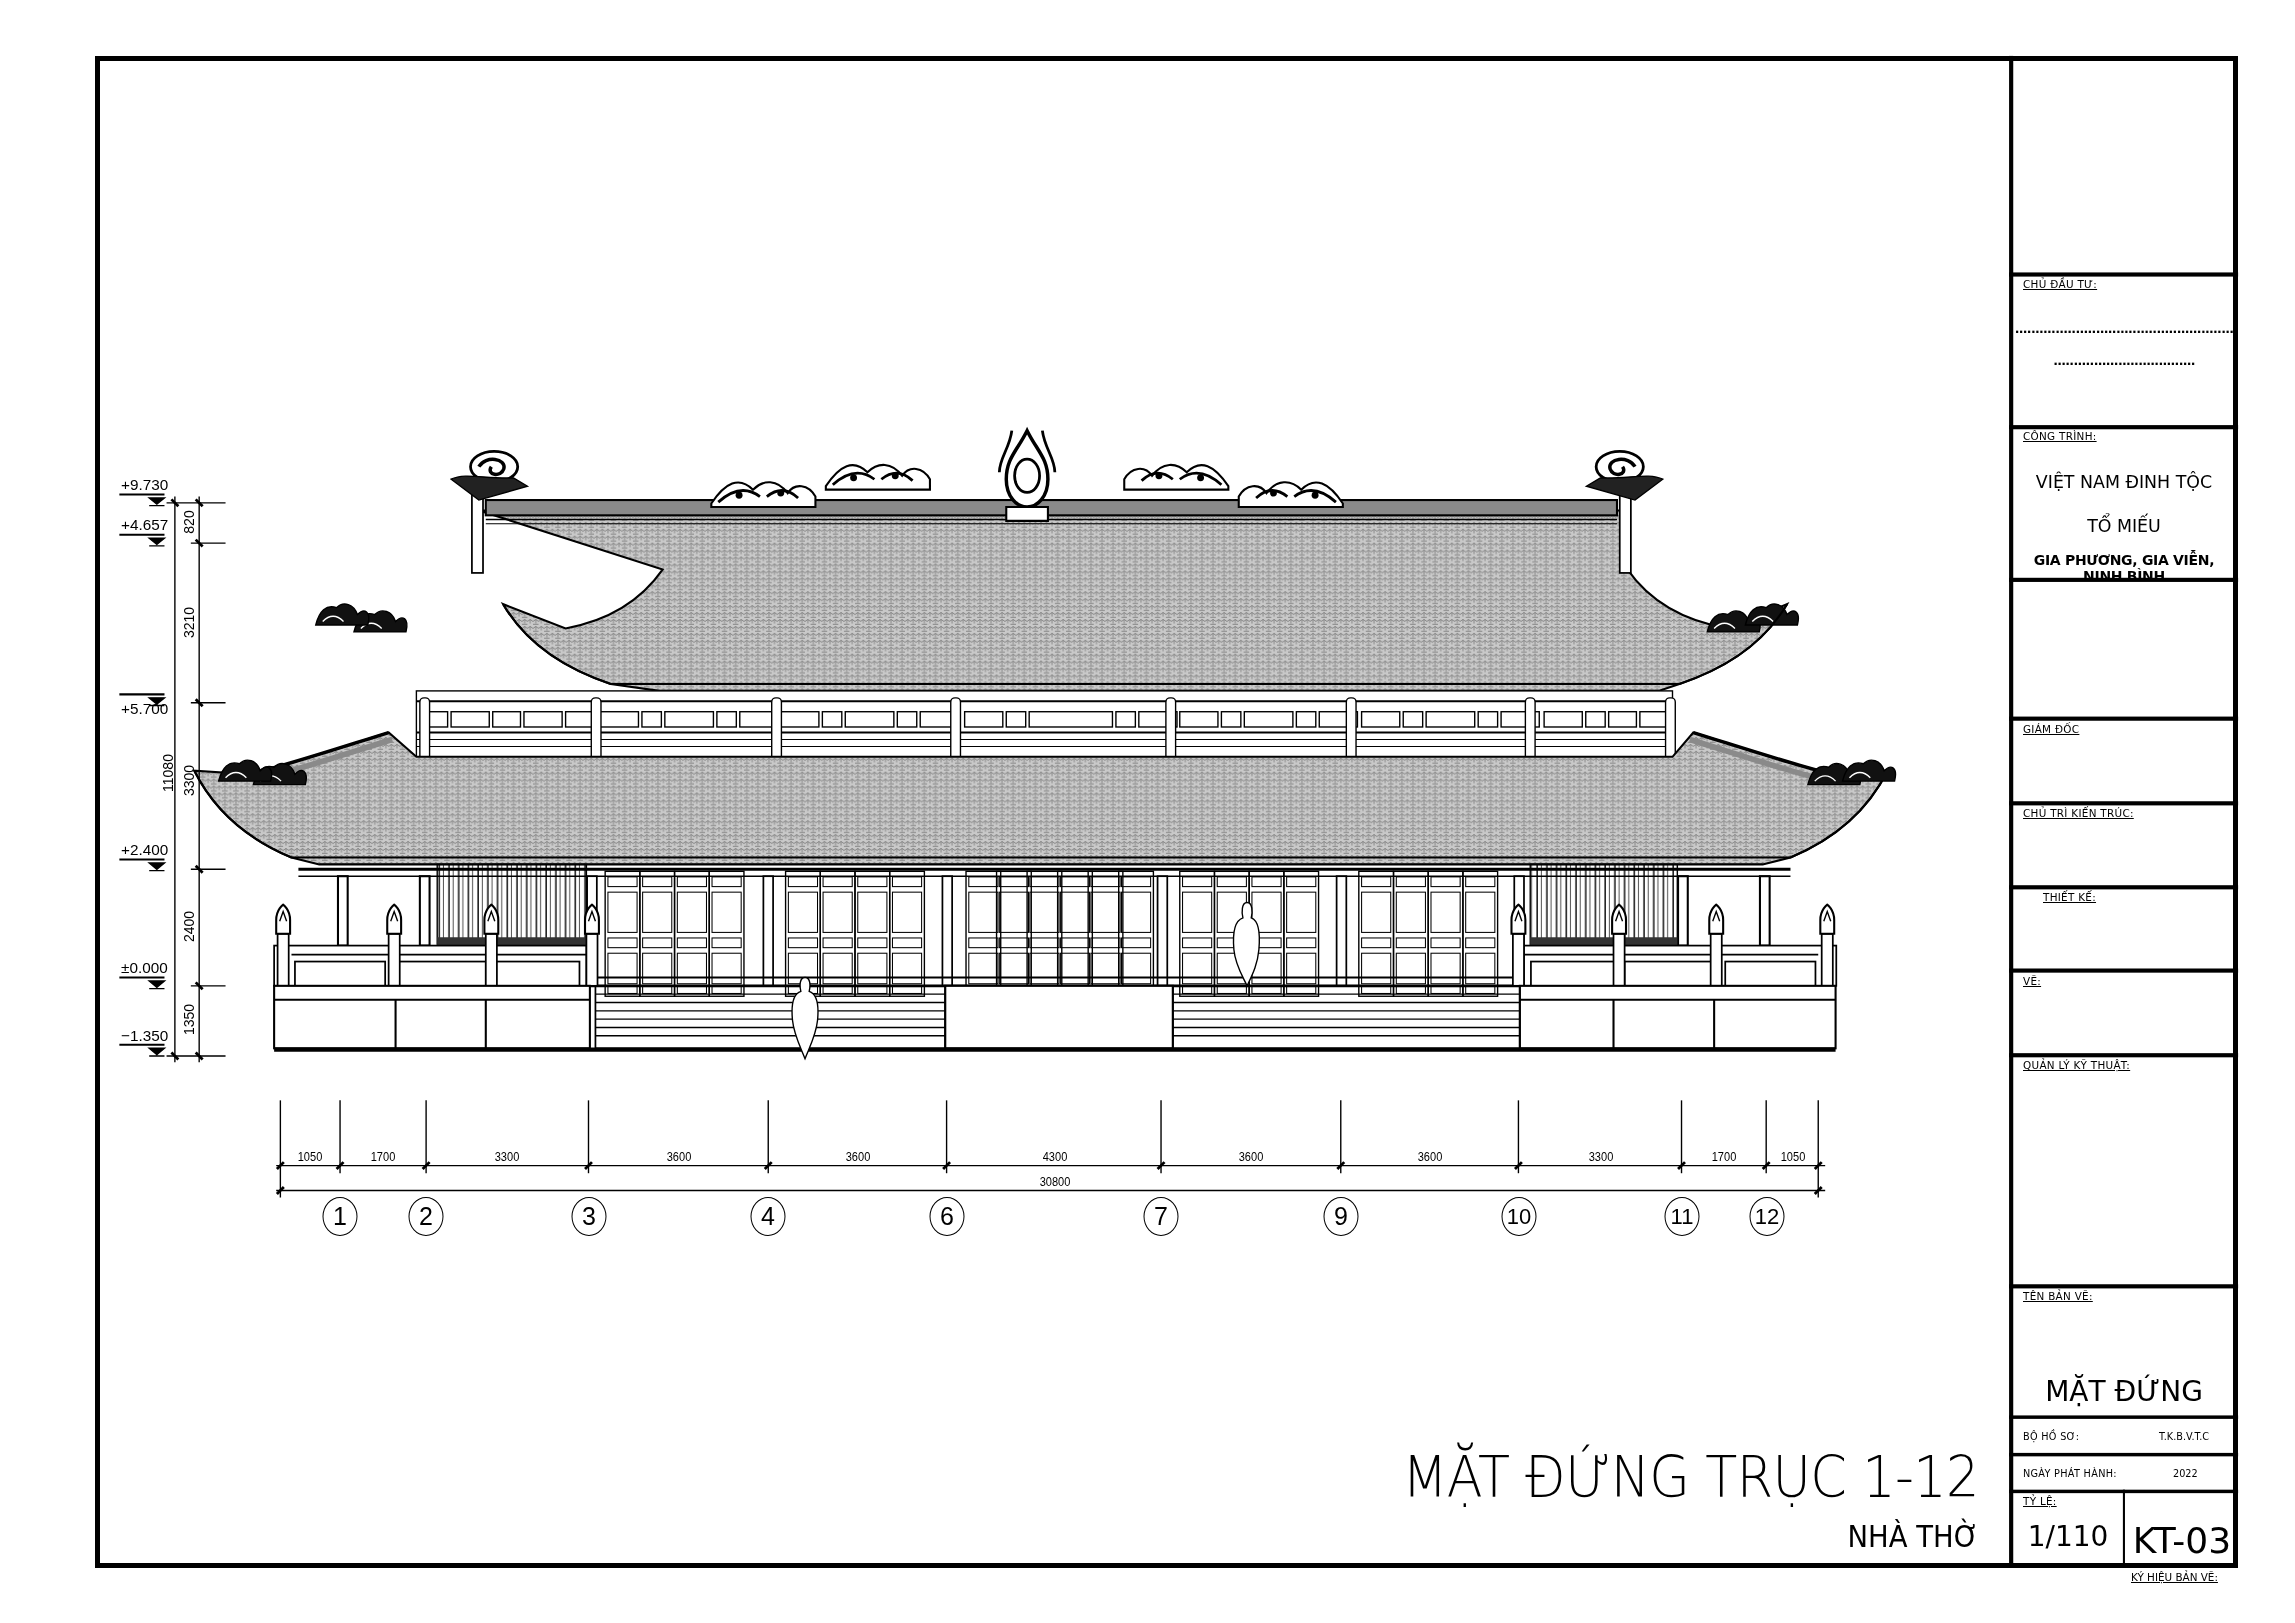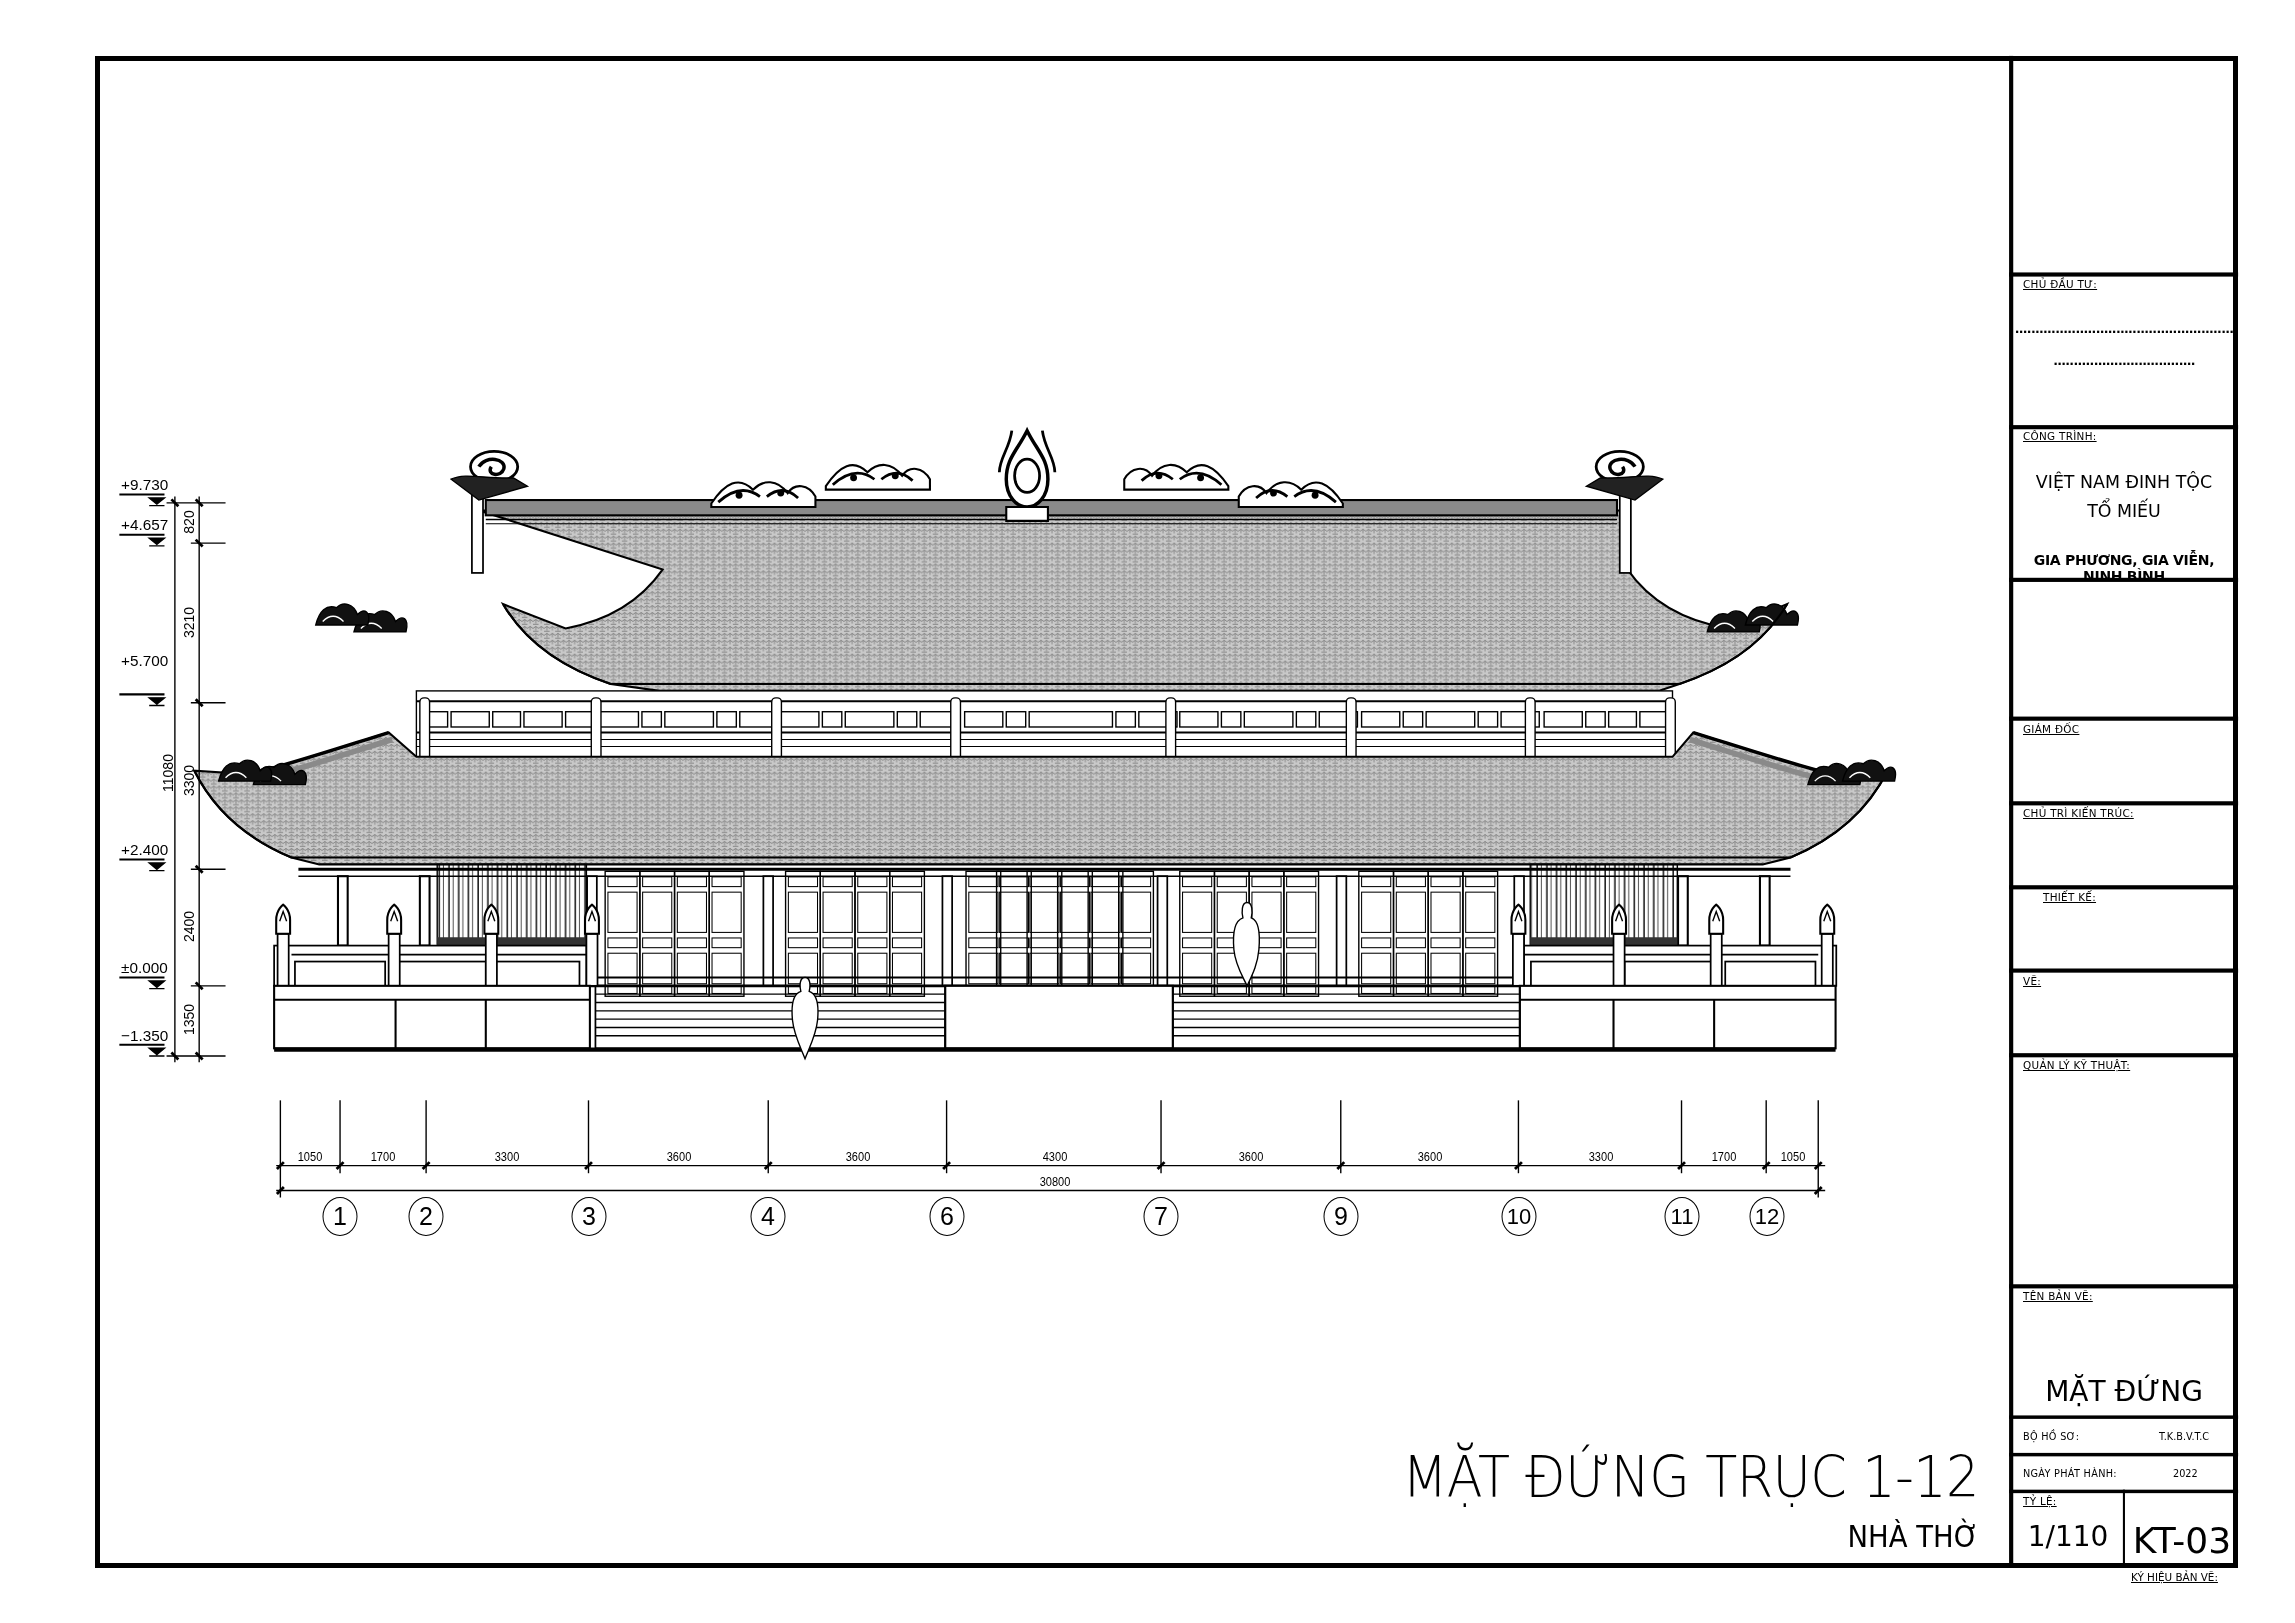--- a/index.html
+++ b/index.html
@@ -365,21 +365,21 @@
     <rect x="2895" y="1850" width="330" height="6"></rect>
     <rect x="2895" y="2039" width="330" height="5"></rect>
     <rect x="2895" y="2093" width="330" height="5"></rect>
     <rect x="2895" y="2146" width="330" height="5"></rect>
     <rect x="3059" y="2146" width="3" height="110"></rect>
   </g>
 </svg>
 
 <div class="elev-lab" style="left:121px;top:476px;">+9.730</div>
 <div class="elev-lab" style="left:121px;top:516px;">+4.657</div>
-<div class="elev-lab" style="left:121px;top:652px;">+5.700</div>
+<div class="elev-lab" style="left:121px;top:700px;">+5.700</div>
 <div class="elev-lab" style="left:121px;top:841px;">+2.400</div>
 <div class="elev-lab" style="left:121px;top:959px;">±0.000</div>
 <div class="elev-lab" style="left:121px;top:1027px;">−1.350</div>
 
 <div class="vdim" style="left:175px;top:514px;width:28px;text-align:center;">820</div>
 <div class="vdim" style="left:175px;top:616px;width:28px;text-align:center;">3210</div>
 <div class="vdim" style="left:175px;top:774px;width:28px;text-align:center;">3300</div>
 <div class="vdim" style="left:175px;top:920px;width:28px;text-align:center;">2400</div>
 <div class="vdim" style="left:175px;top:1013px;width:28px;text-align:center;">1350</div>
 <div class="vdim" style="left:147px;top:765px;width:42px;text-align:center;">11080</div>
@@ -410,21 +410,21 @@
 
 <div class="title-main">MẶT ĐỨNG TRỤC 1-12</div>
 <div class="title-sub">NHÀ THỜ</div>
 
 <div class="tb-lab" style="top:278px;">CHỦ ĐẦU TƯ:</div>
 <div class="tb-center" style="top:321px;font-size:12.5px;letter-spacing:-0.7px;font-weight:bold;">......................................................</div>
 <div class="tb-center" style="top:353px;font-size:12.5px;letter-spacing:-0.7px;font-weight:bold;">...................................</div>
 
 <div class="tb-lab" style="top:430px;">CÔNG TRÌNH:</div>
 <div class="tb-center" style="top:472px;font-size:17.4px;">VIỆT NAM ĐINH TỘC</div>
-<div class="tb-center" style="top:501px;font-size:17.4px;">TỔ MIẾU</div>
+<div class="tb-center" style="top:516px;font-size:17.4px;">TỔ MIẾU</div>
 <div class="tb-center" style="top:552px;font-size:14px;font-weight:bold;letter-spacing:-0.3px;">GIA PHƯƠNG, GIA VIỄN, NINH BÌNH</div>
 
 <div class="tb-lab" style="top:723px;">GIÁM ĐỐC</div>
 <div class="tb-lab" style="top:807px;">CHỦ TRÌ KIẾN TRÚC:</div>
 <div class="tb-lab" style="top:891px;margin-left:20px;">THIẾT KẾ:</div>
 <div class="tb-lab" style="top:975px;">VẼ:</div>
 <div class="tb-lab" style="top:1059px;">QUẢN LÝ KỸ THUẬT:</div>
 
 <div class="tb-lab" style="top:1290px;">TÊN BẢN VẼ:</div>
 <div class="tb-center" style="top:1337px;font-size:28px;margin-top:38px;">MẶT ĐỨNG</div>

